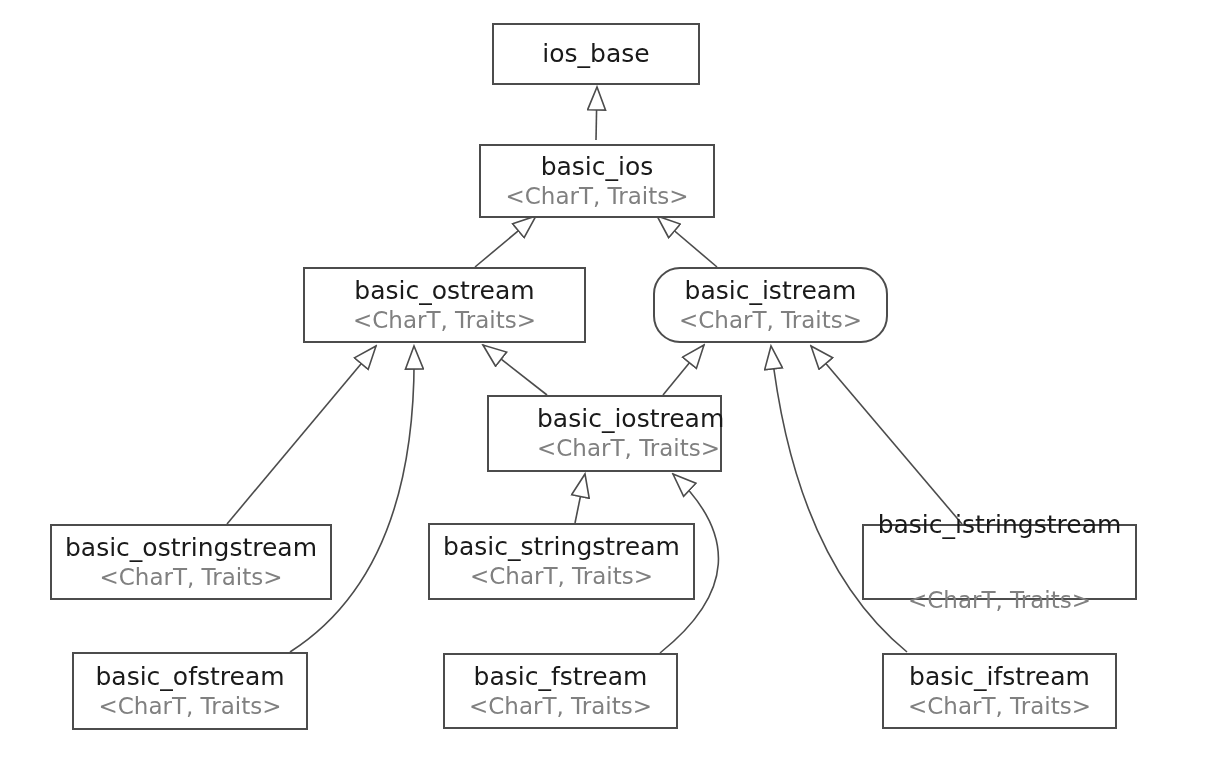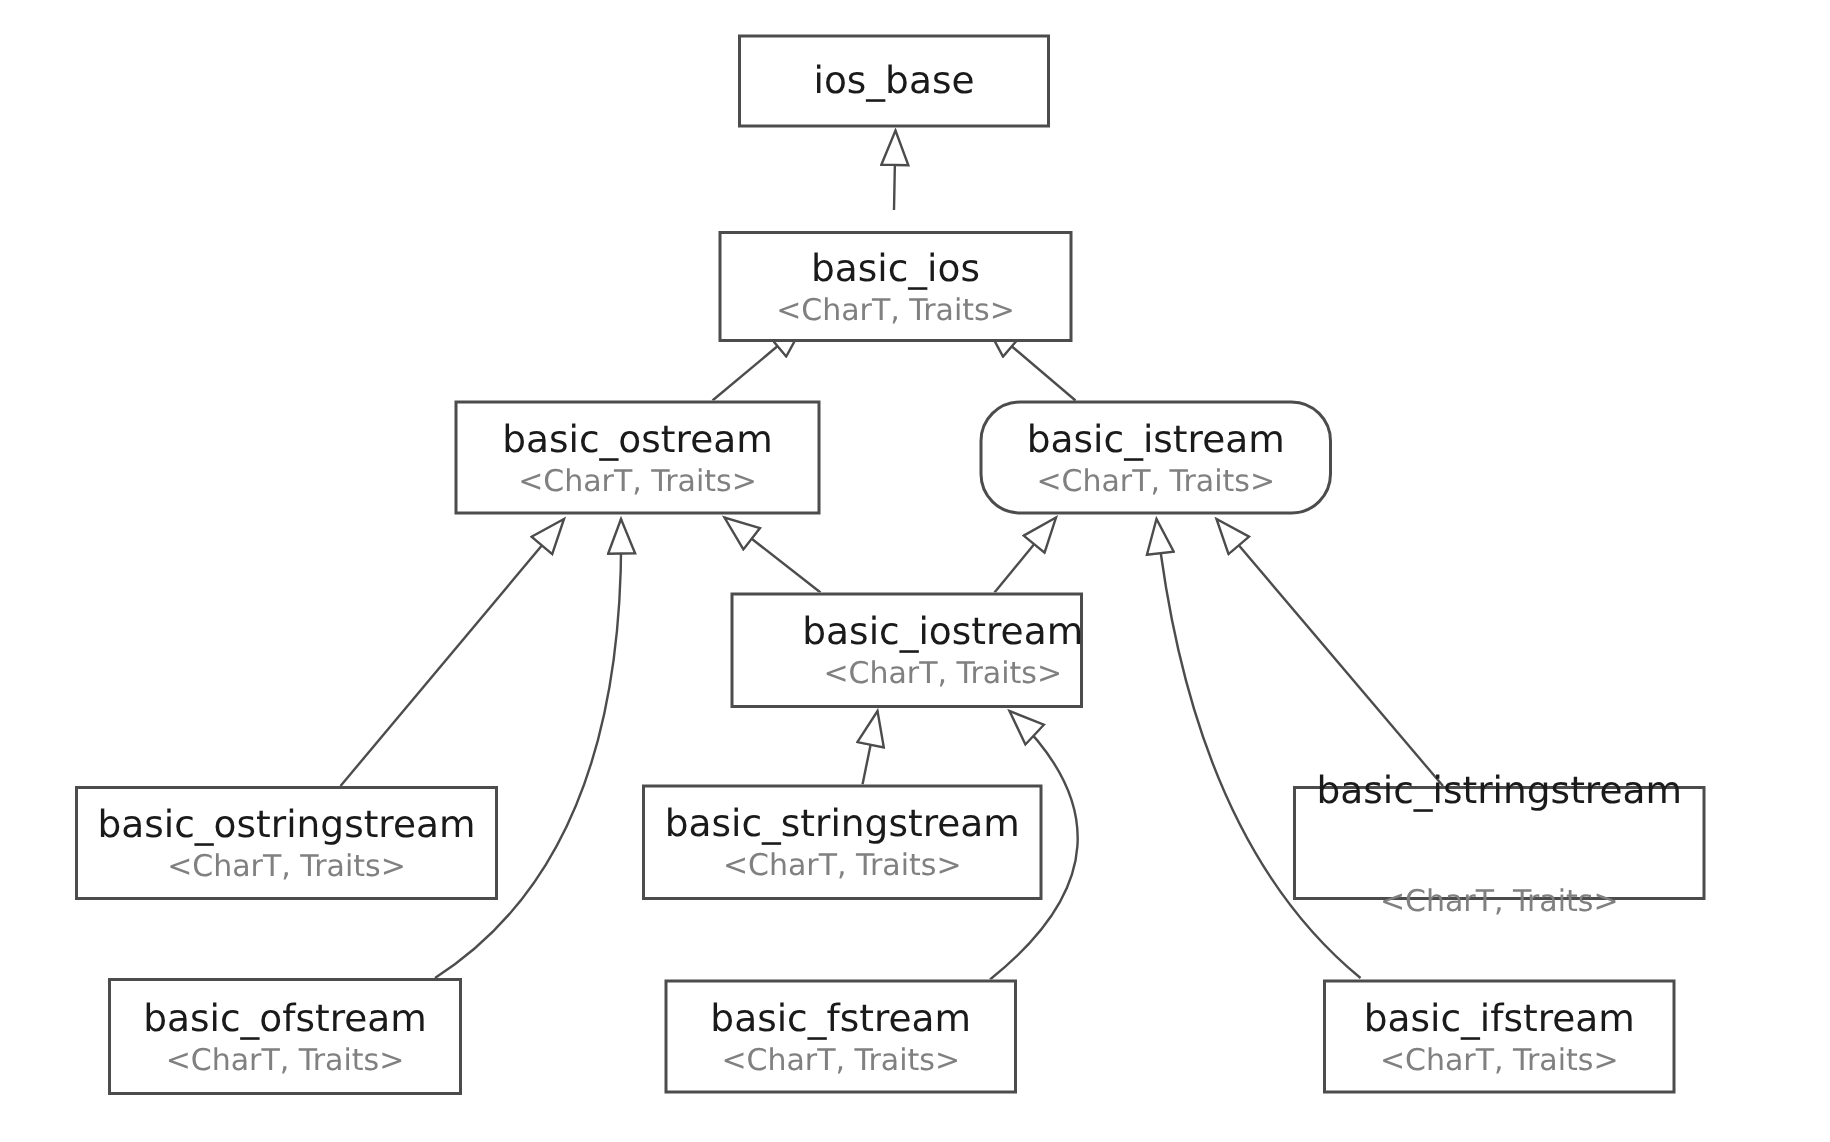--- a/index.html
+++ b/index.html
@@ -25,33 +25,32 @@
     stroke: var(--line, #4c4c4c);
     stroke-width: 1.6;
   }
   .node {
     position: absolute;
     box-sizing: border-box;
     background: var(--background, #ffffff);
     border: 2px solid var(--border, #4c4c4c);
     display: flex;
     flex-direction: column;
-    align-items: center;
     justify-content: center;
     text-align: center;
     cursor: pointer;
   }
   .node-title {
     font-size: 25px;
     line-height: 1.2;
     color: var(--title-text, #1a1a1a);
     white-space: nowrap;
   }
   .node-params {
-    font-size: 20px;
+    font-size: 23px;
     line-height: 1.25;
     color: var(--params-text, #808080);
     white-space: nowrap;
   }
 </style>
 </head>
 <body>
 
 <div class="canvas">
 
@@ -72,26 +71,26 @@
     <path class="edge" d="M 575,523 L 585,474" marker-end="url(#hollow-arrow)"></path>
     <path class="edge" d="M 660,653 Q 770,565 673,474" marker-end="url(#hollow-arrow)"></path>
     <path class="edge" d="M 962,524 L 811,346" marker-end="url(#hollow-arrow)"></path>
     <path class="edge" d="M 907,652 Q 795,560 771,346" marker-end="url(#hollow-arrow)"></path>
   </svg>
 
   <div class="node" style="left:492px; top:23px; width:208px; height:62px;">
     <span class="node-title">ios_base</span>
   </div>
 
-  <div class="node" style="left:479px; top:154px; width:236px; height:74px;">
+  <div class="node" style="left:479px; top:144px; width:236px; height:74px;">
     <span class="node-title">basic_ios</span>
     <span class="node-params">&lt;CharT, Traits&gt;</span>
   </div>
 
-  <div class="node" style="left:303px; top:267px; width:244px; height:76px;">
+  <div class="node" style="left:303px; top:267px; width:283px; height:76px;">
     <span class="node-title">basic_ostream</span>
     <span class="node-params">&lt;CharT, Traits&gt;</span>
   </div>
 
   <div class="node" style="left:653px; top:267px; width:235px; height:76px;border-radius:27px;">
     <span class="node-title">basic_istream</span>
     <span class="node-params">&lt;CharT, Traits&gt;</span>
   </div>
 
   <div class="node" style="left:487px; top:395px; width:235px; height:77px;padding-left:48px;">

